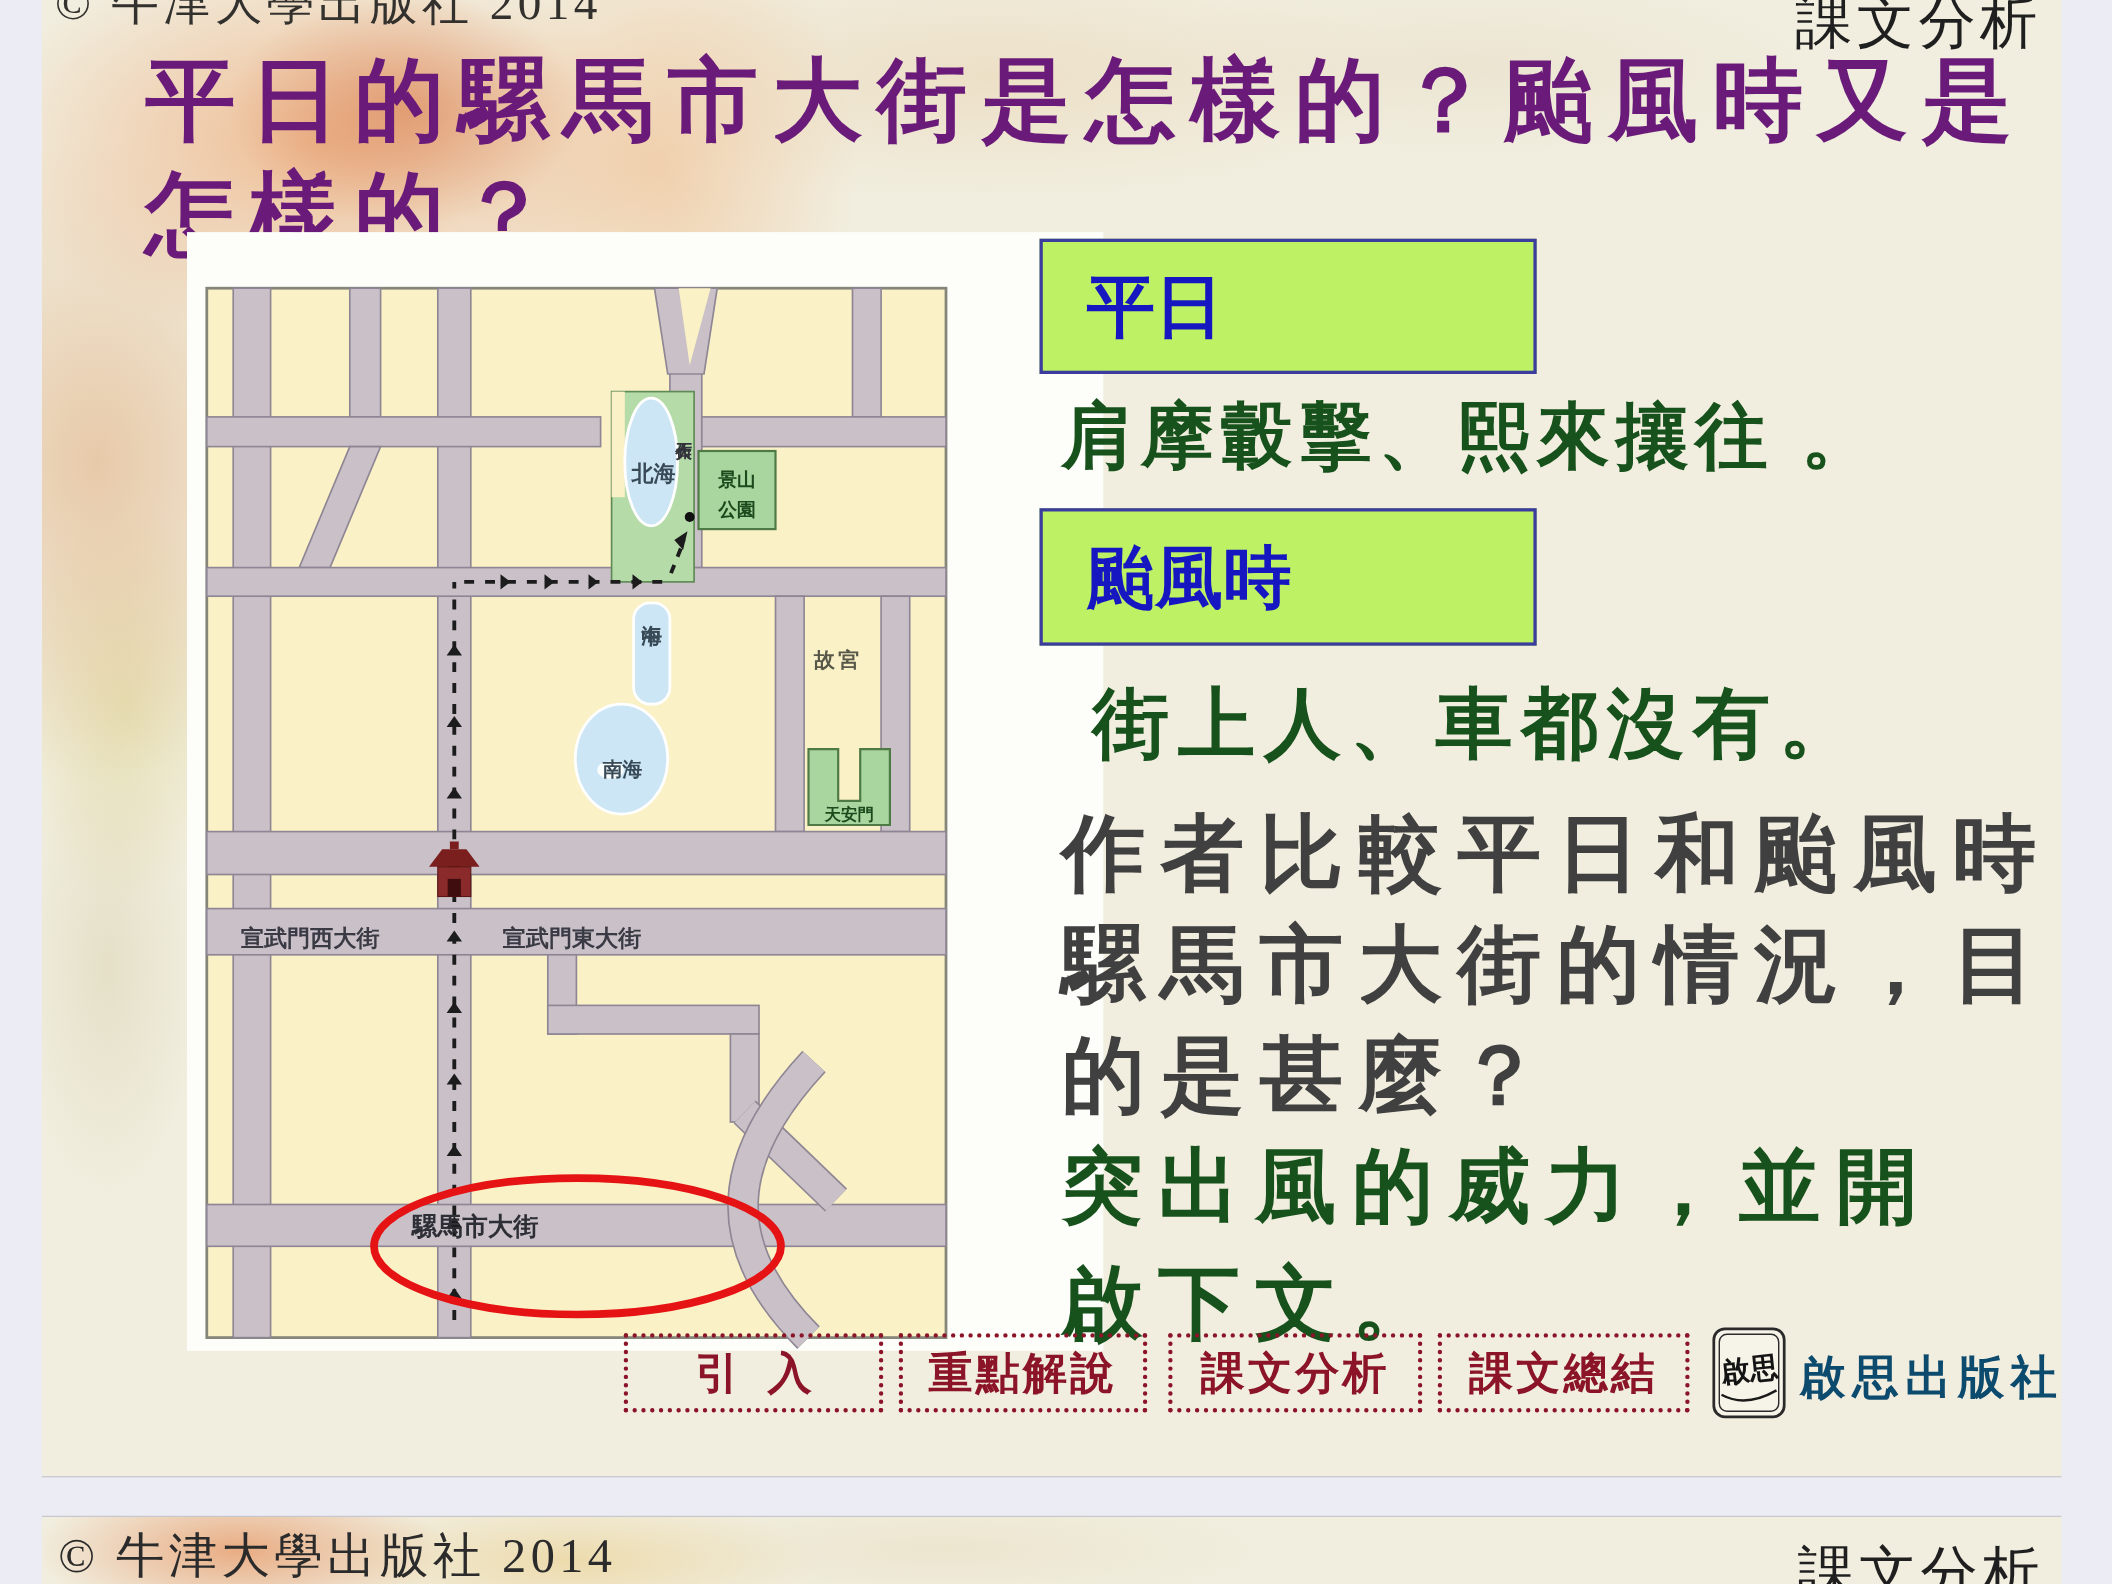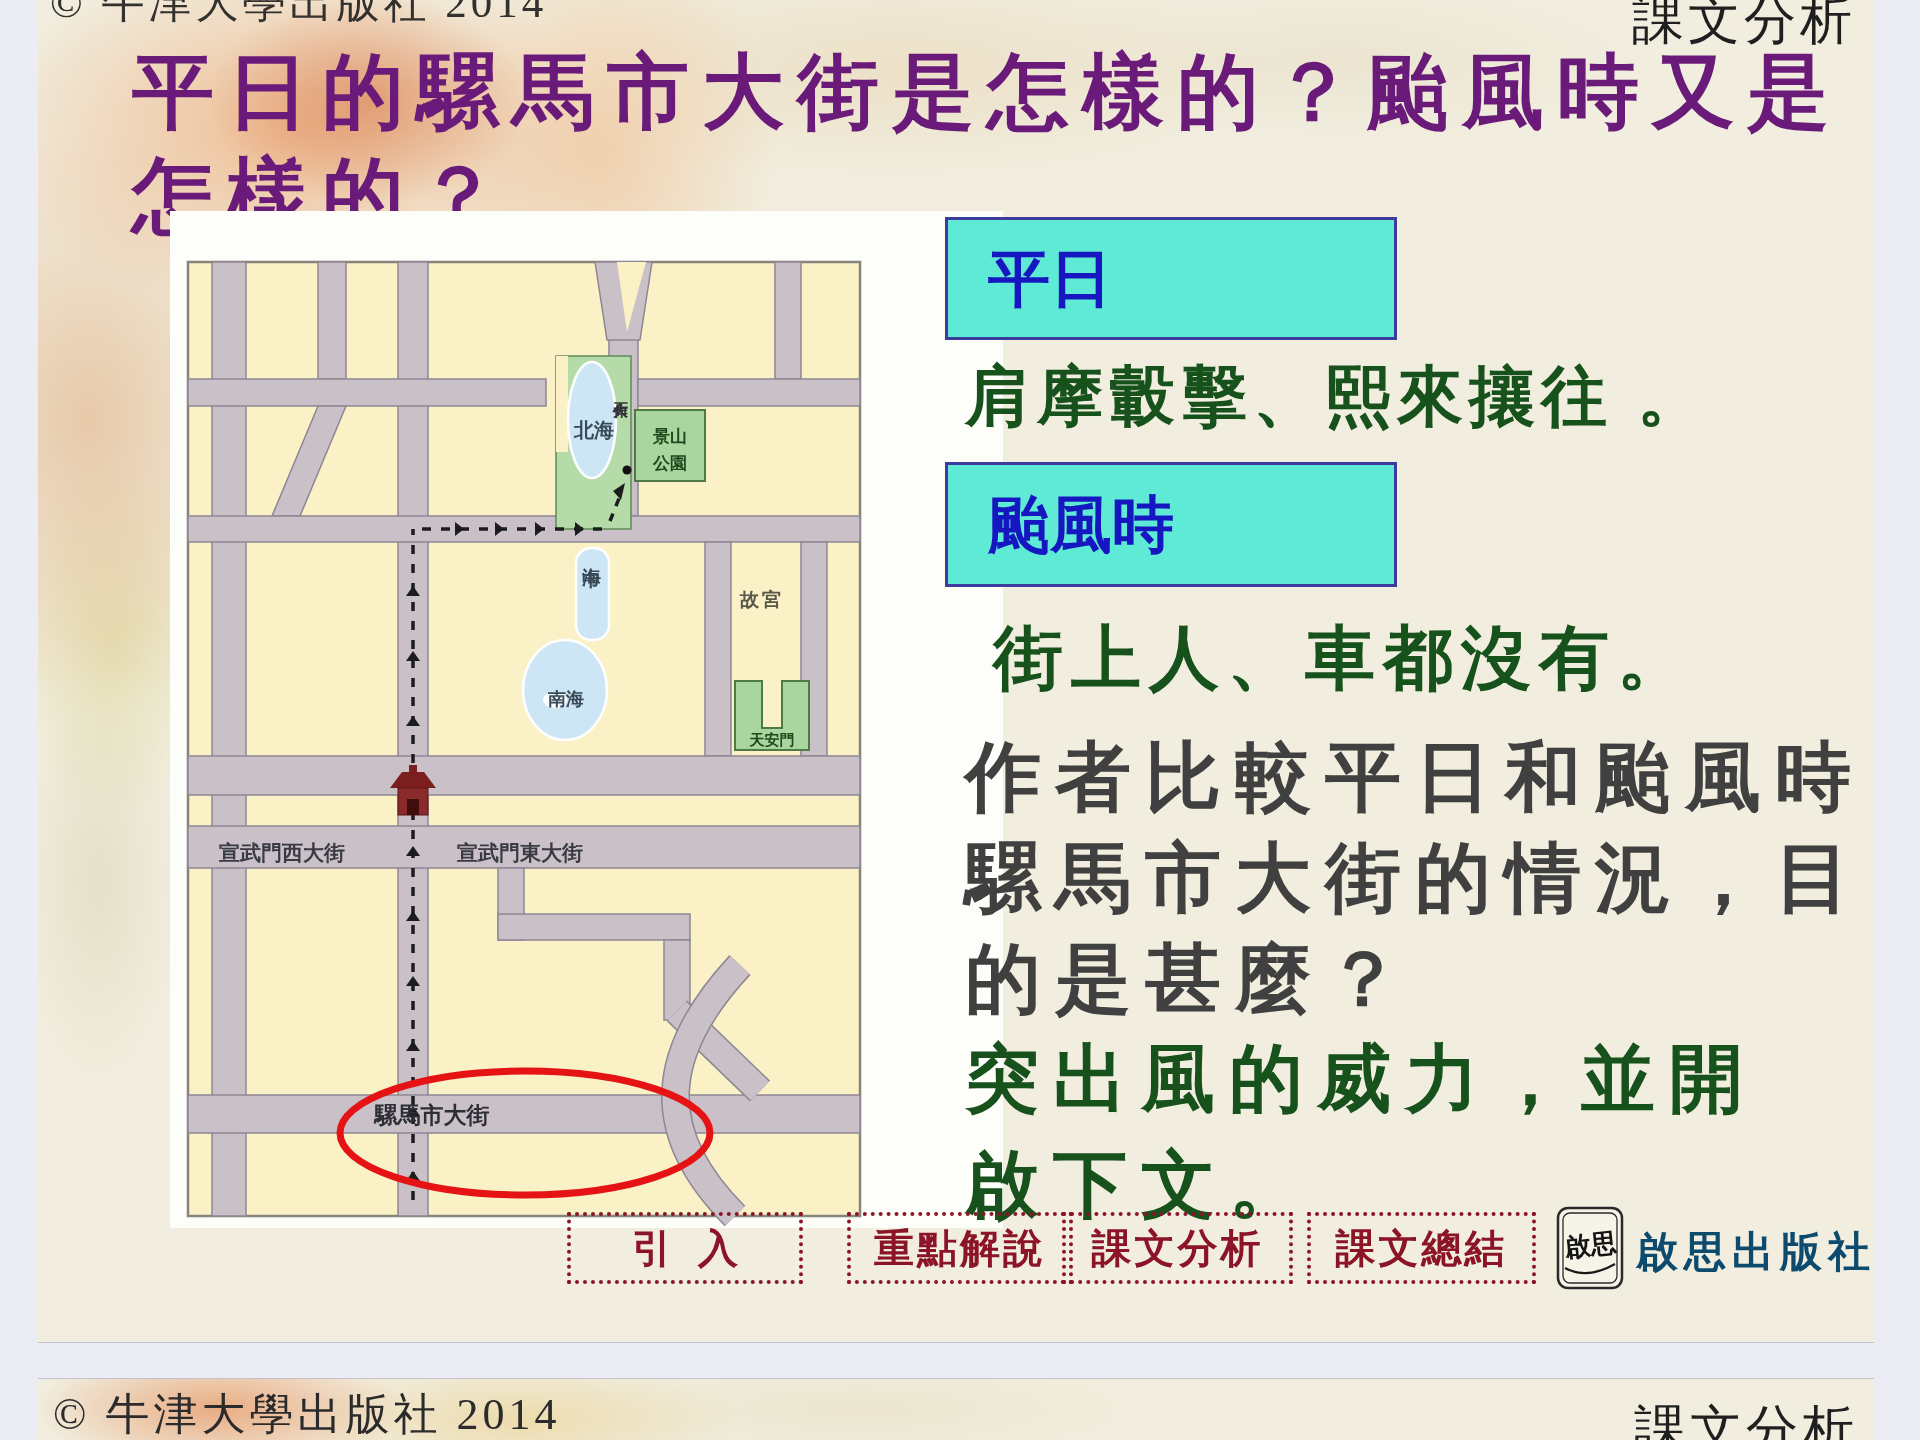--- a/index.html
+++ b/index.html
@@ -23,21 +23,21 @@
   .wash-next{position:absolute;left:0;top:0;right:0;bottom:0;pointer-events:none;background:
     radial-gradient(ellipse 260px 90px at 180px 30px, rgba(230,150,100,0.75), rgba(230,150,100,0) 72%),
     radial-gradient(ellipse 300px 80px at 480px 40px, rgba(236,214,160,0.8), rgba(236,214,160,0) 75%),
     radial-gradient(ellipse 400px 70px at 820px 30px, rgba(234,226,200,0.7), rgba(234,226,200,0) 75%);}
   .abs{position:absolute;white-space:nowrap;}
   .serif{font-family:"Liberation Serif", serif;}
   .clip-top{color:#33312E;font-size:43px;letter-spacing:4px;}
   .hdr{color:#1F1F1F;font-size:52px;letter-spacing:4px;font-family:"Liberation Serif", serif;}
   .title{color:#6A1B79;font-weight:bold;font-size:82px;line-height:104px;letter-spacing:13px;}
   .map-panel{position:absolute;left:132px;top:211px;width:833px;height:1017px;background:#FDFDFA;}
-  .bluebox{position:absolute;left:907px;width:452px;background:#5eead4;border:3px solid #3C3C9E;
+  .bluebox{position:absolute;left:907px;width:452px;background:#bef264;border:3px solid #3C3C9E;
            box-sizing:border-box;color:#1717C2;font-weight:bold;font-size:62px;
            padding-left:40px;display:flex;align-items:center;}
   .green{color:#17511C;font-weight:bold;}
   .purple{color:#404040;font-weight:bold;font-size:76px;line-height:101px;letter-spacing:14px;}
   .navbtn{position:absolute;top:1212px;height:72px;box-sizing:border-box;border:4px dotted #8C1428;
           color:#8C1428;font-weight:bold;font-size:40px;display:flex;align-items:center;
           justify-content:center;letter-spacing:3px;cursor:pointer;background:rgba(255,255,255,0.0);}
   .pubname{color:#0c4a6e;font-size:42px;letter-spacing:6px;font-family:"Liberation Serif", serif;font-weight:bold;}
   svg text{font-family:"Liberation Sans", sans-serif;}
   .vtext{writing-mode:vertical-rl;text-orientation:upright;}
@@ -164,21 +164,21 @@
     </div>
 
     <div class="abs green" style="left:927px;top:1026px;font-size:74px;line-height:106px;letter-spacing:14px;">
       <span style="display:block;">突出風的威力，並開</span>
       <span style="display:block;">啟下文。</span>
     </div>
 
     <div class="navbtn" style="left:529px;width:236px;letter-spacing:26px;padding-left:26px;">
       <span>引入</span>
     </div>
-    <div class="navbtn" style="left:809px;width:226px;">
+    <div class="navbtn" style="left:779px;width:226px;">
       <span>重點解說</span>
     </div>
     <div class="navbtn" style="left:1024px;width:231px;">
       <span>課文分析</span>
     </div>
     <div class="navbtn" style="left:1269px;width:229px;">
       <span>課文總結</span>
     </div>
 
     <svg class="abs" style="left:1517px;top:1204px;" width="70" height="88" viewBox="0 0 70 88">

